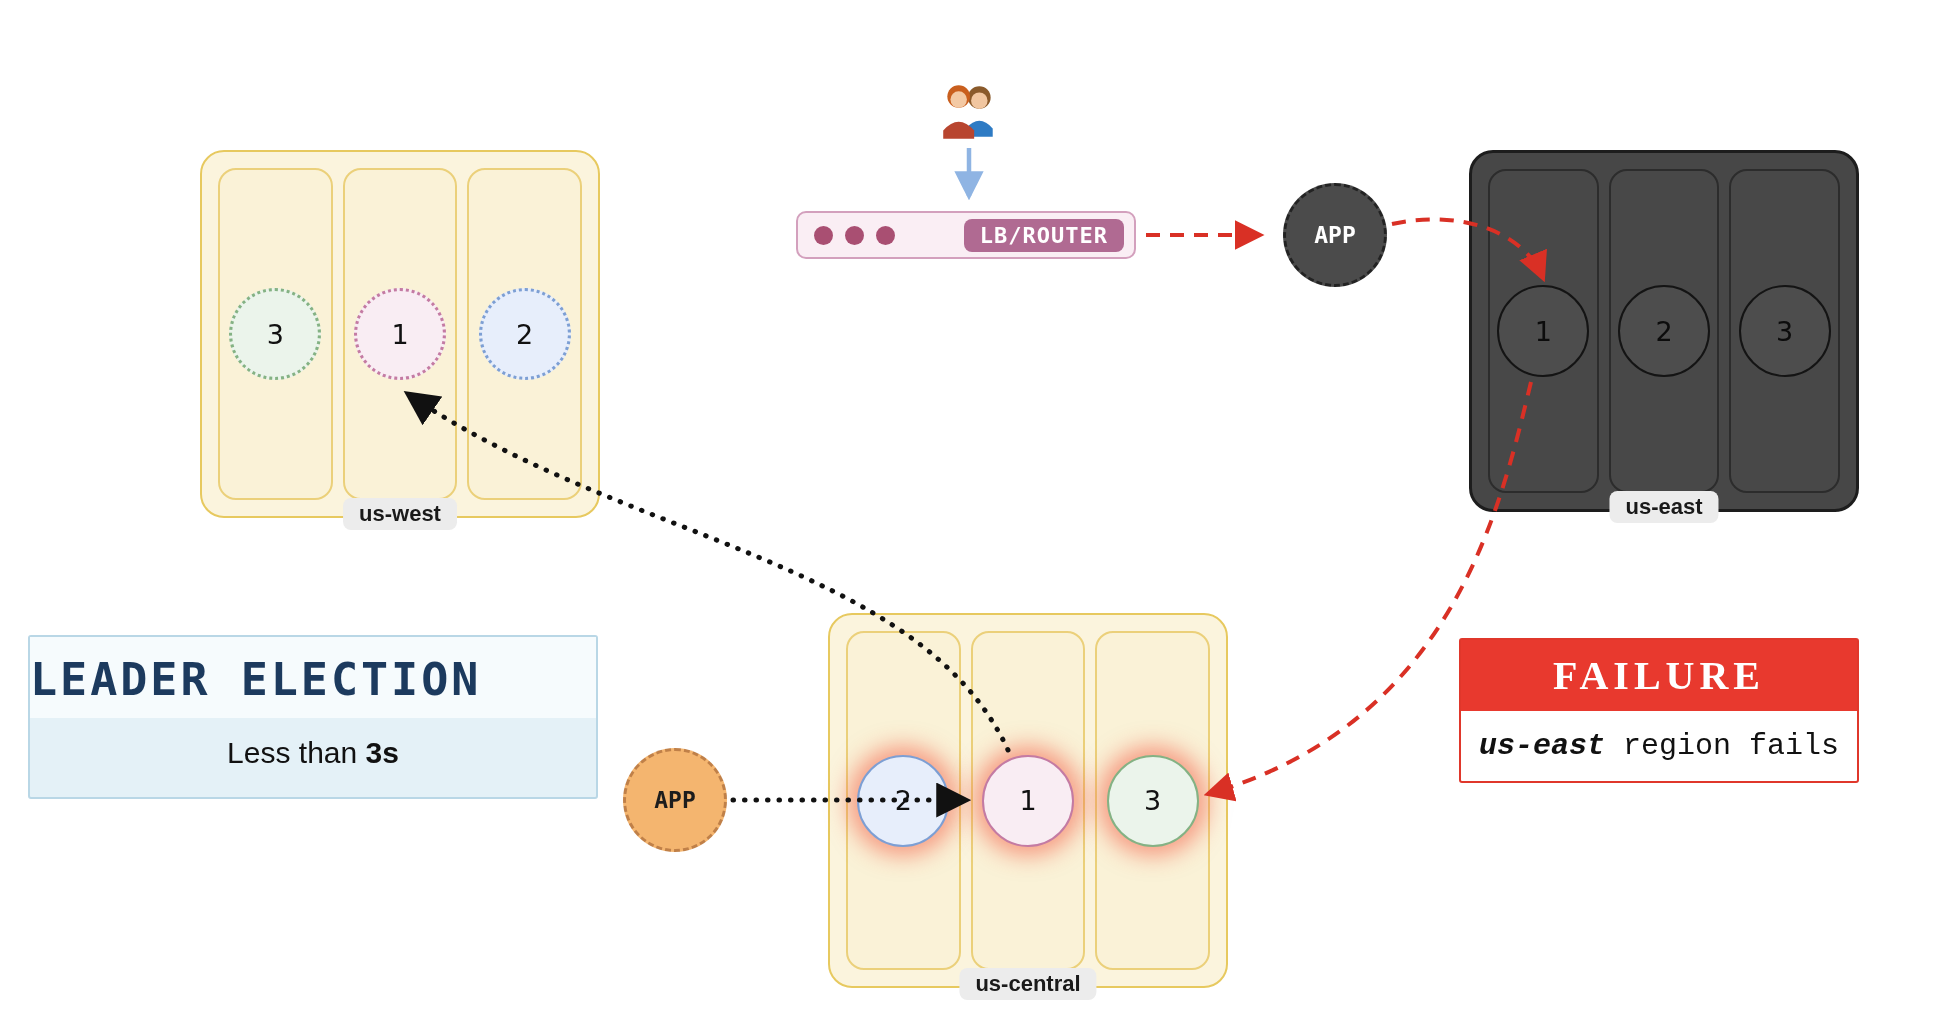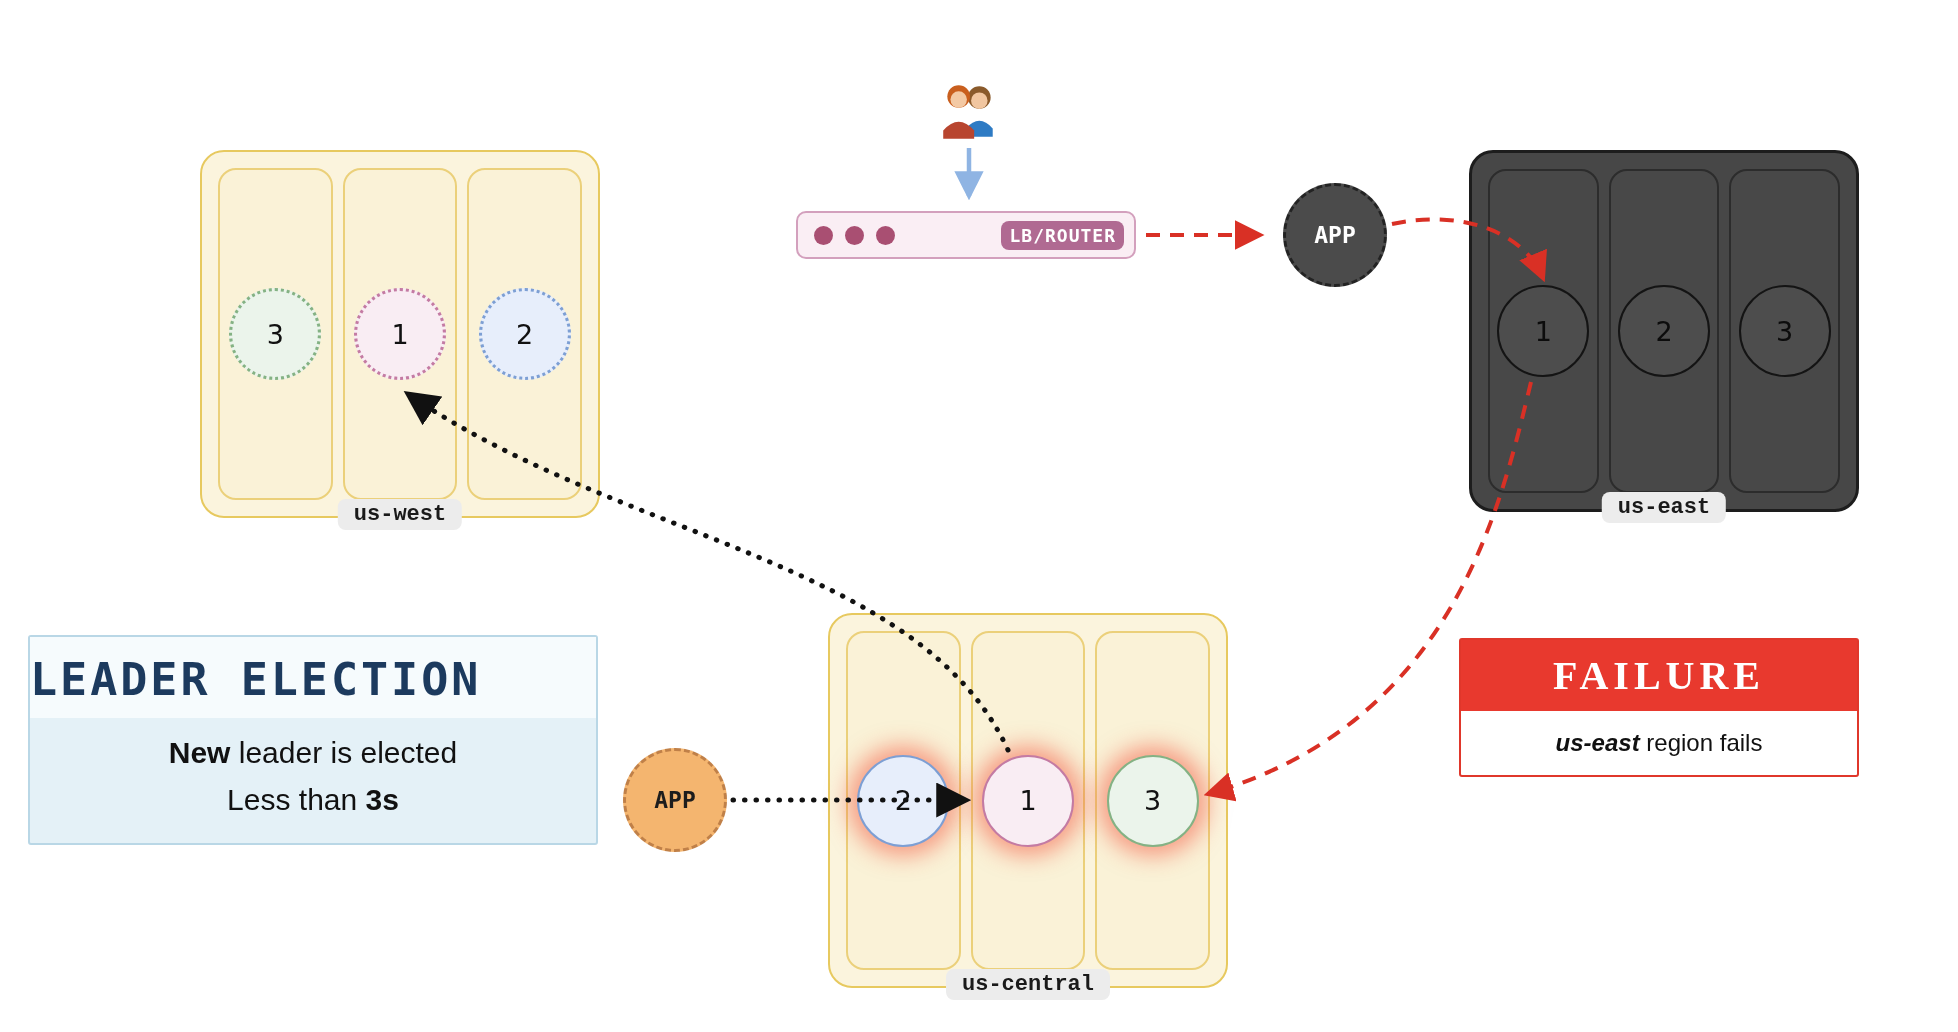--- a/index.html
+++ b/index.html
@@ -17,21 +17,21 @@
   .region--dark   { background:#474747; border:3px solid #1d1d1d; }
   .col {
     flex:1; border-radius:18px; display:flex; align-items:center; justify-content:center;
   }
   .region--yellow .col { border:2px solid #ebd07a; background:#faf2d7; }
   .region--dark   .col { border:2px solid #2c2c2c; background:#484848; }
 
   .region-label {
     position:absolute; left:50%; bottom:-14px; transform:translateX(-50%);
     background:#ececec; color:#1a1a1a;
-    font-family:Liberation Mono, monospace; font-weight:bold; font-size:22px;
+    font-family:Liberation Sans, sans-serif; font-weight:bold; font-size:22px;
     padding:3px 16px; border-radius:8px; white-space:nowrap; z-index:3;
   }
 
   
   .node {
     width:92px; height:92px; border-radius:50%;
     display:flex; align-items:center; justify-content:center;
     font-size:27px; color:#111; box-sizing:border-box; background:#fff;
     border:3px solid #999;
   }
@@ -60,22 +60,22 @@
 
   
   .lb {
     position:absolute; left:796px; top:211px; width:340px; height:48px;
     background:#faeef4; border:2px solid #d3a0bd; border-radius:10px;
     display:flex; align-items:center; padding:0 10px 0 16px; box-sizing:border-box; z-index:2;
   }
   .lb .dot { width:19px; height:19px; border-radius:50%; background:#a94f72; margin-right:12px; }
   .lb .chip {
     margin-left:auto; background:#b06a92; color:#ffffff;
-    font-family:"DejaVu Sans Mono", monospace; font-weight:bold; font-size:18px;
-    padding:4px 8px; border-radius:8px; letter-spacing:1px;
+    font-family:"DejaVu Sans Mono", monospace; font-weight:bold; font-size:22px;
+    padding:4px 16px; border-radius:8px; letter-spacing:1px;
   }
 
   
   .users { position:absolute; left:936px; top:82px; width:66px; height:62px; }
 
   
   .callout { position:absolute; box-sizing:border-box; border-radius:3px; }
   .callout--le { left:28px; top:635px; width:570px; border:2px solid #b9d7e6; background:#e4f1f7; }
   .callout--le .callout-title {
     background:#f6fbfd; color:#1c3a5e; text-align:left;
@@ -86,22 +86,22 @@
     text-align:center; font-family:"Liberation Sans", sans-serif;
     font-size:30px; color:#111; padding:12px 0 20px; line-height:1.55;
   }
   .callout--fail { left:1459px; top:638px; width:400px; border:2px solid #e0372b; background:#ffffff; }
   .callout--fail .callout-title {
     background:#e8392e; color:#ffffff; text-align:center;
     font-family:Liberation Serif, serif; font-weight:bold; font-size:40px;
     letter-spacing:5px; padding:12px 0;
   }
   .callout--fail .callout-body {
-    text-align:center; font-family:Liberation Sans, sans-serif;
-    font-size:24px; color:#111; padding:18px 0;
+    text-align:center; font-family:Liberation Mono, monospace;
+    font-size:30px; color:#111; padding:18px 0;
   }
   .emph { font-weight:bold; font-style:italic; }
   .b { font-weight:bold; }
 
   
   .arrows { position:absolute; left:0; top:0; z-index:5; pointer-events:none; }
 </style>
 </head>
 <body>
 
@@ -186,21 +186,20 @@
     <div class="region-label">us-central</div>
   </div>
 
   <div class="app app--orange">
     <span>APP</span>
   </div>
 
   <div class="callout callout--le">
     <div class="callout-title">LEADER ELECTION</div>
     <div class="callout-body">
-      <div><span class="b">New</span><span> leader is elected</span></div>
       <div><span>Less than </span><span class="b">3s</span></div>
     </div>
   </div>
 
   <div class="callout callout--fail">
     <div class="callout-title">FAILURE</div>
     <div class="callout-body">
       <span class="emph">us-east</span><span> region fails</span>
     </div>
   </div>

